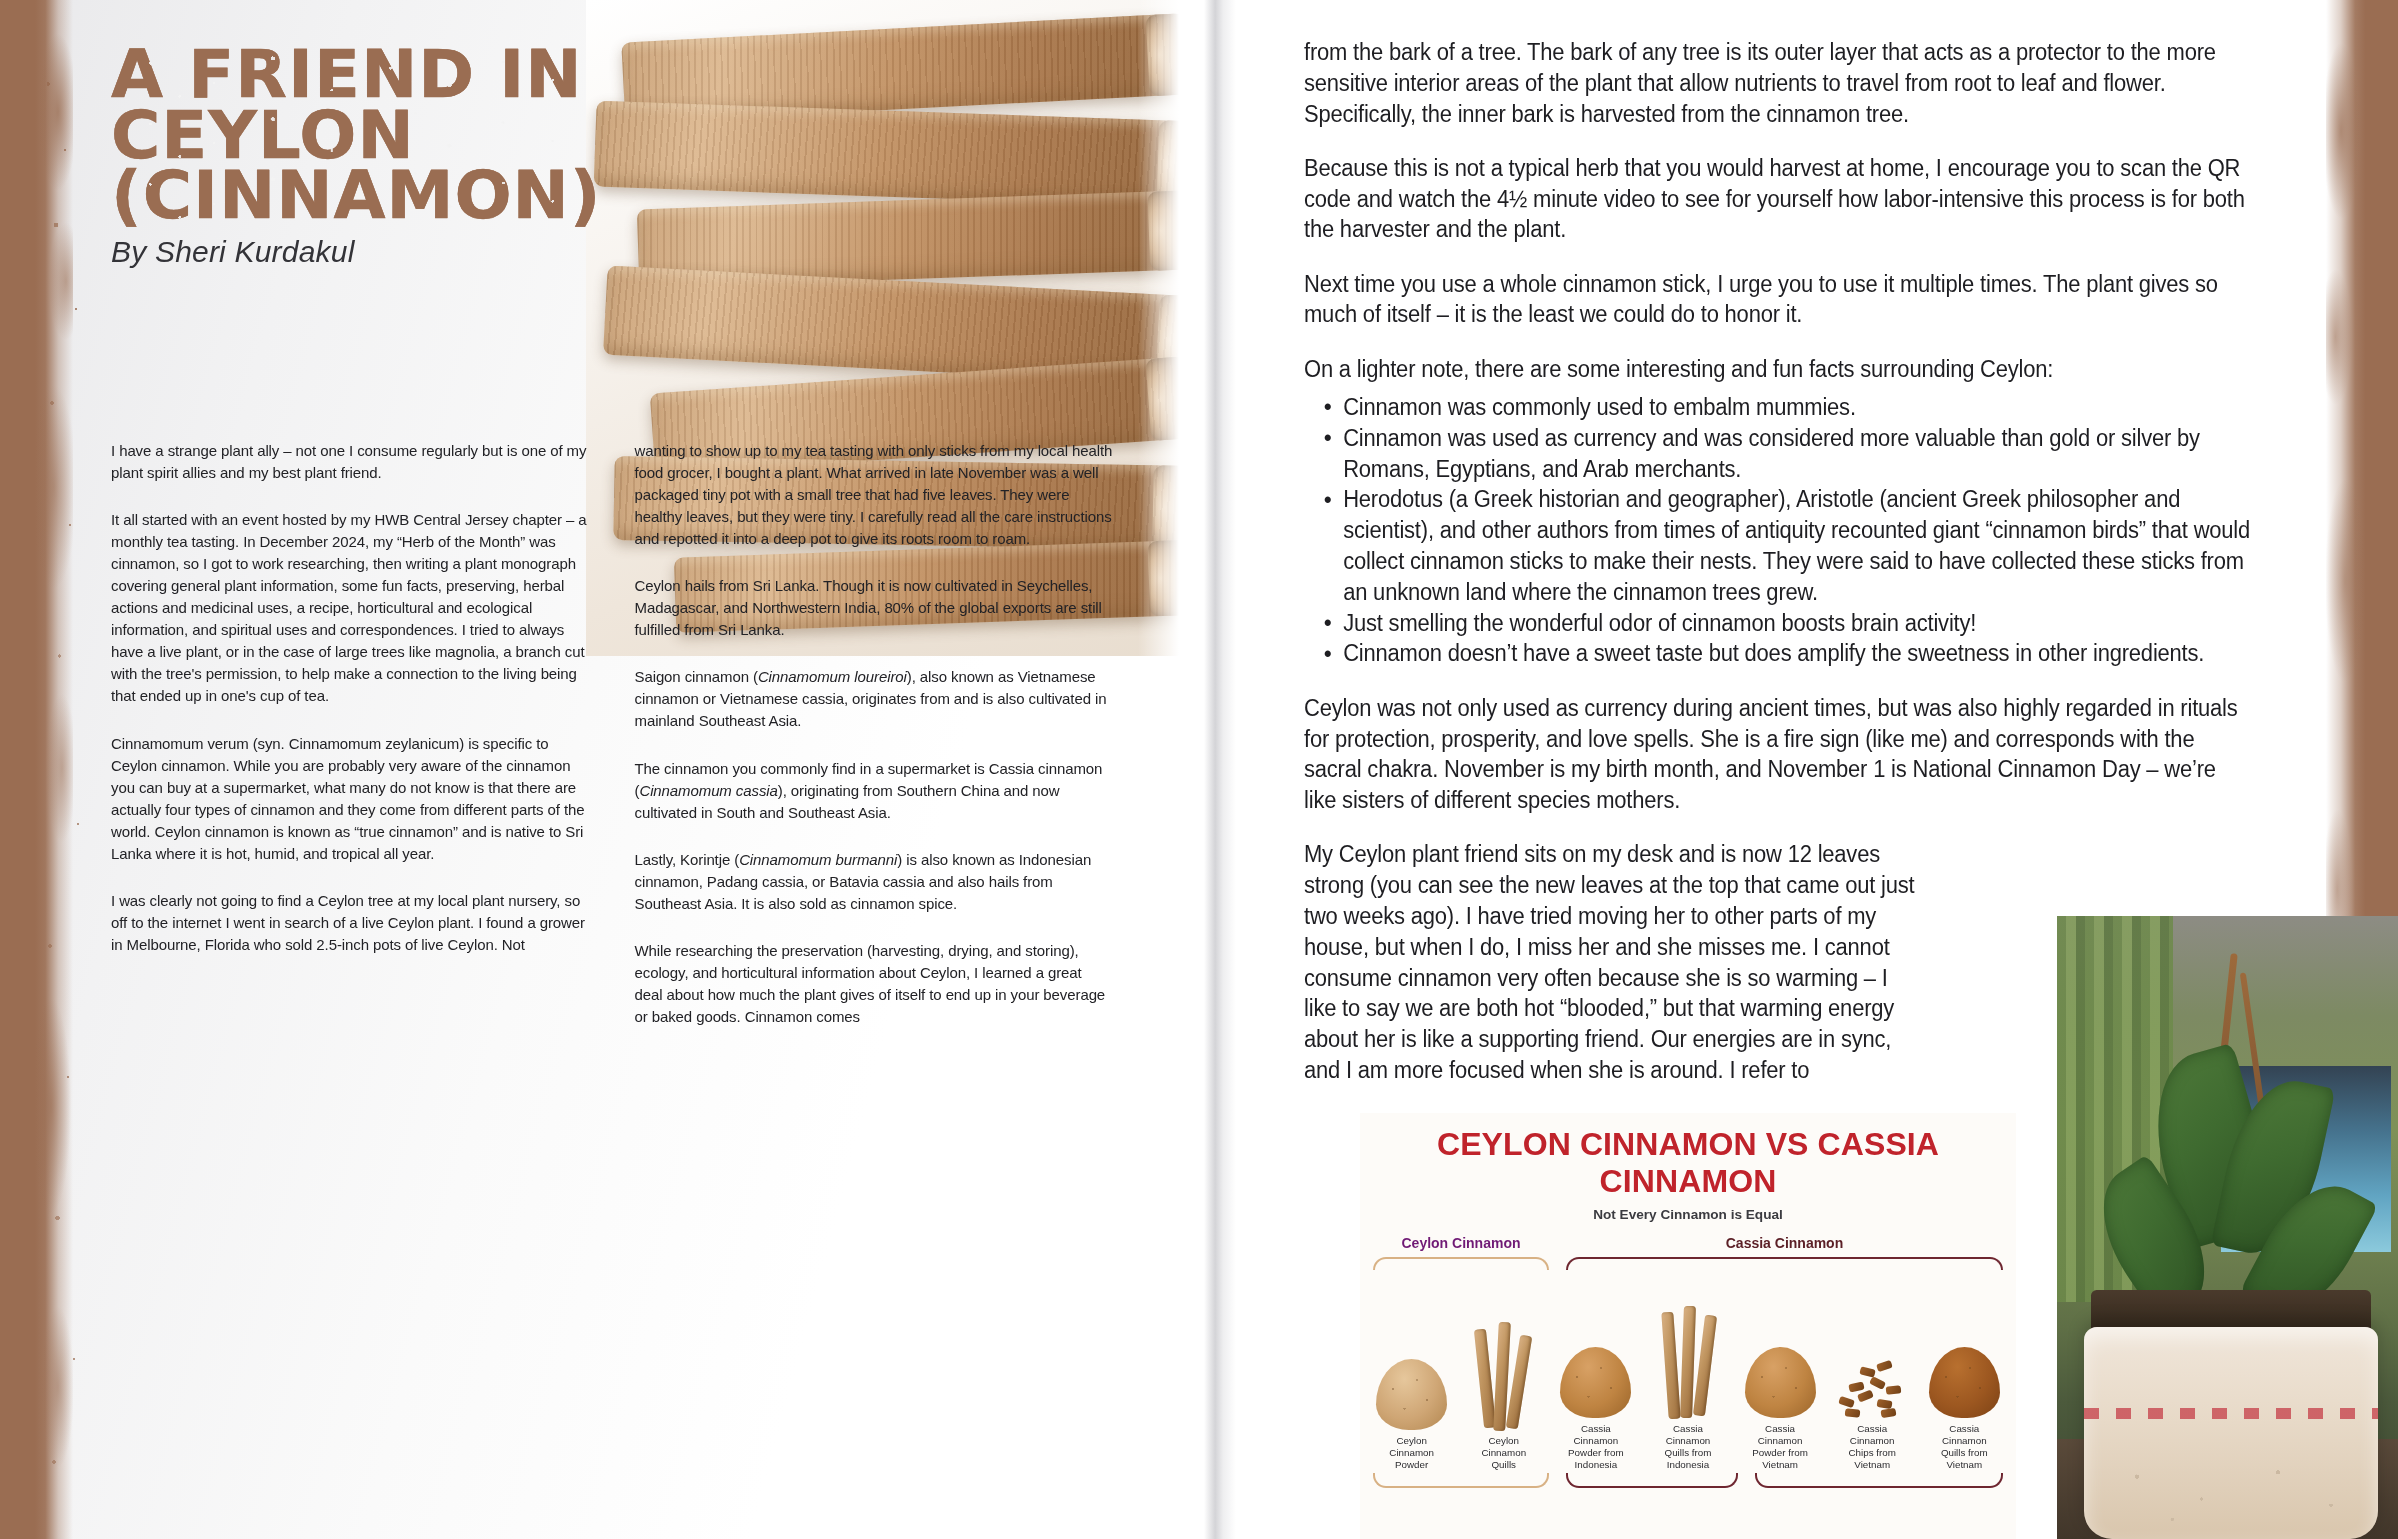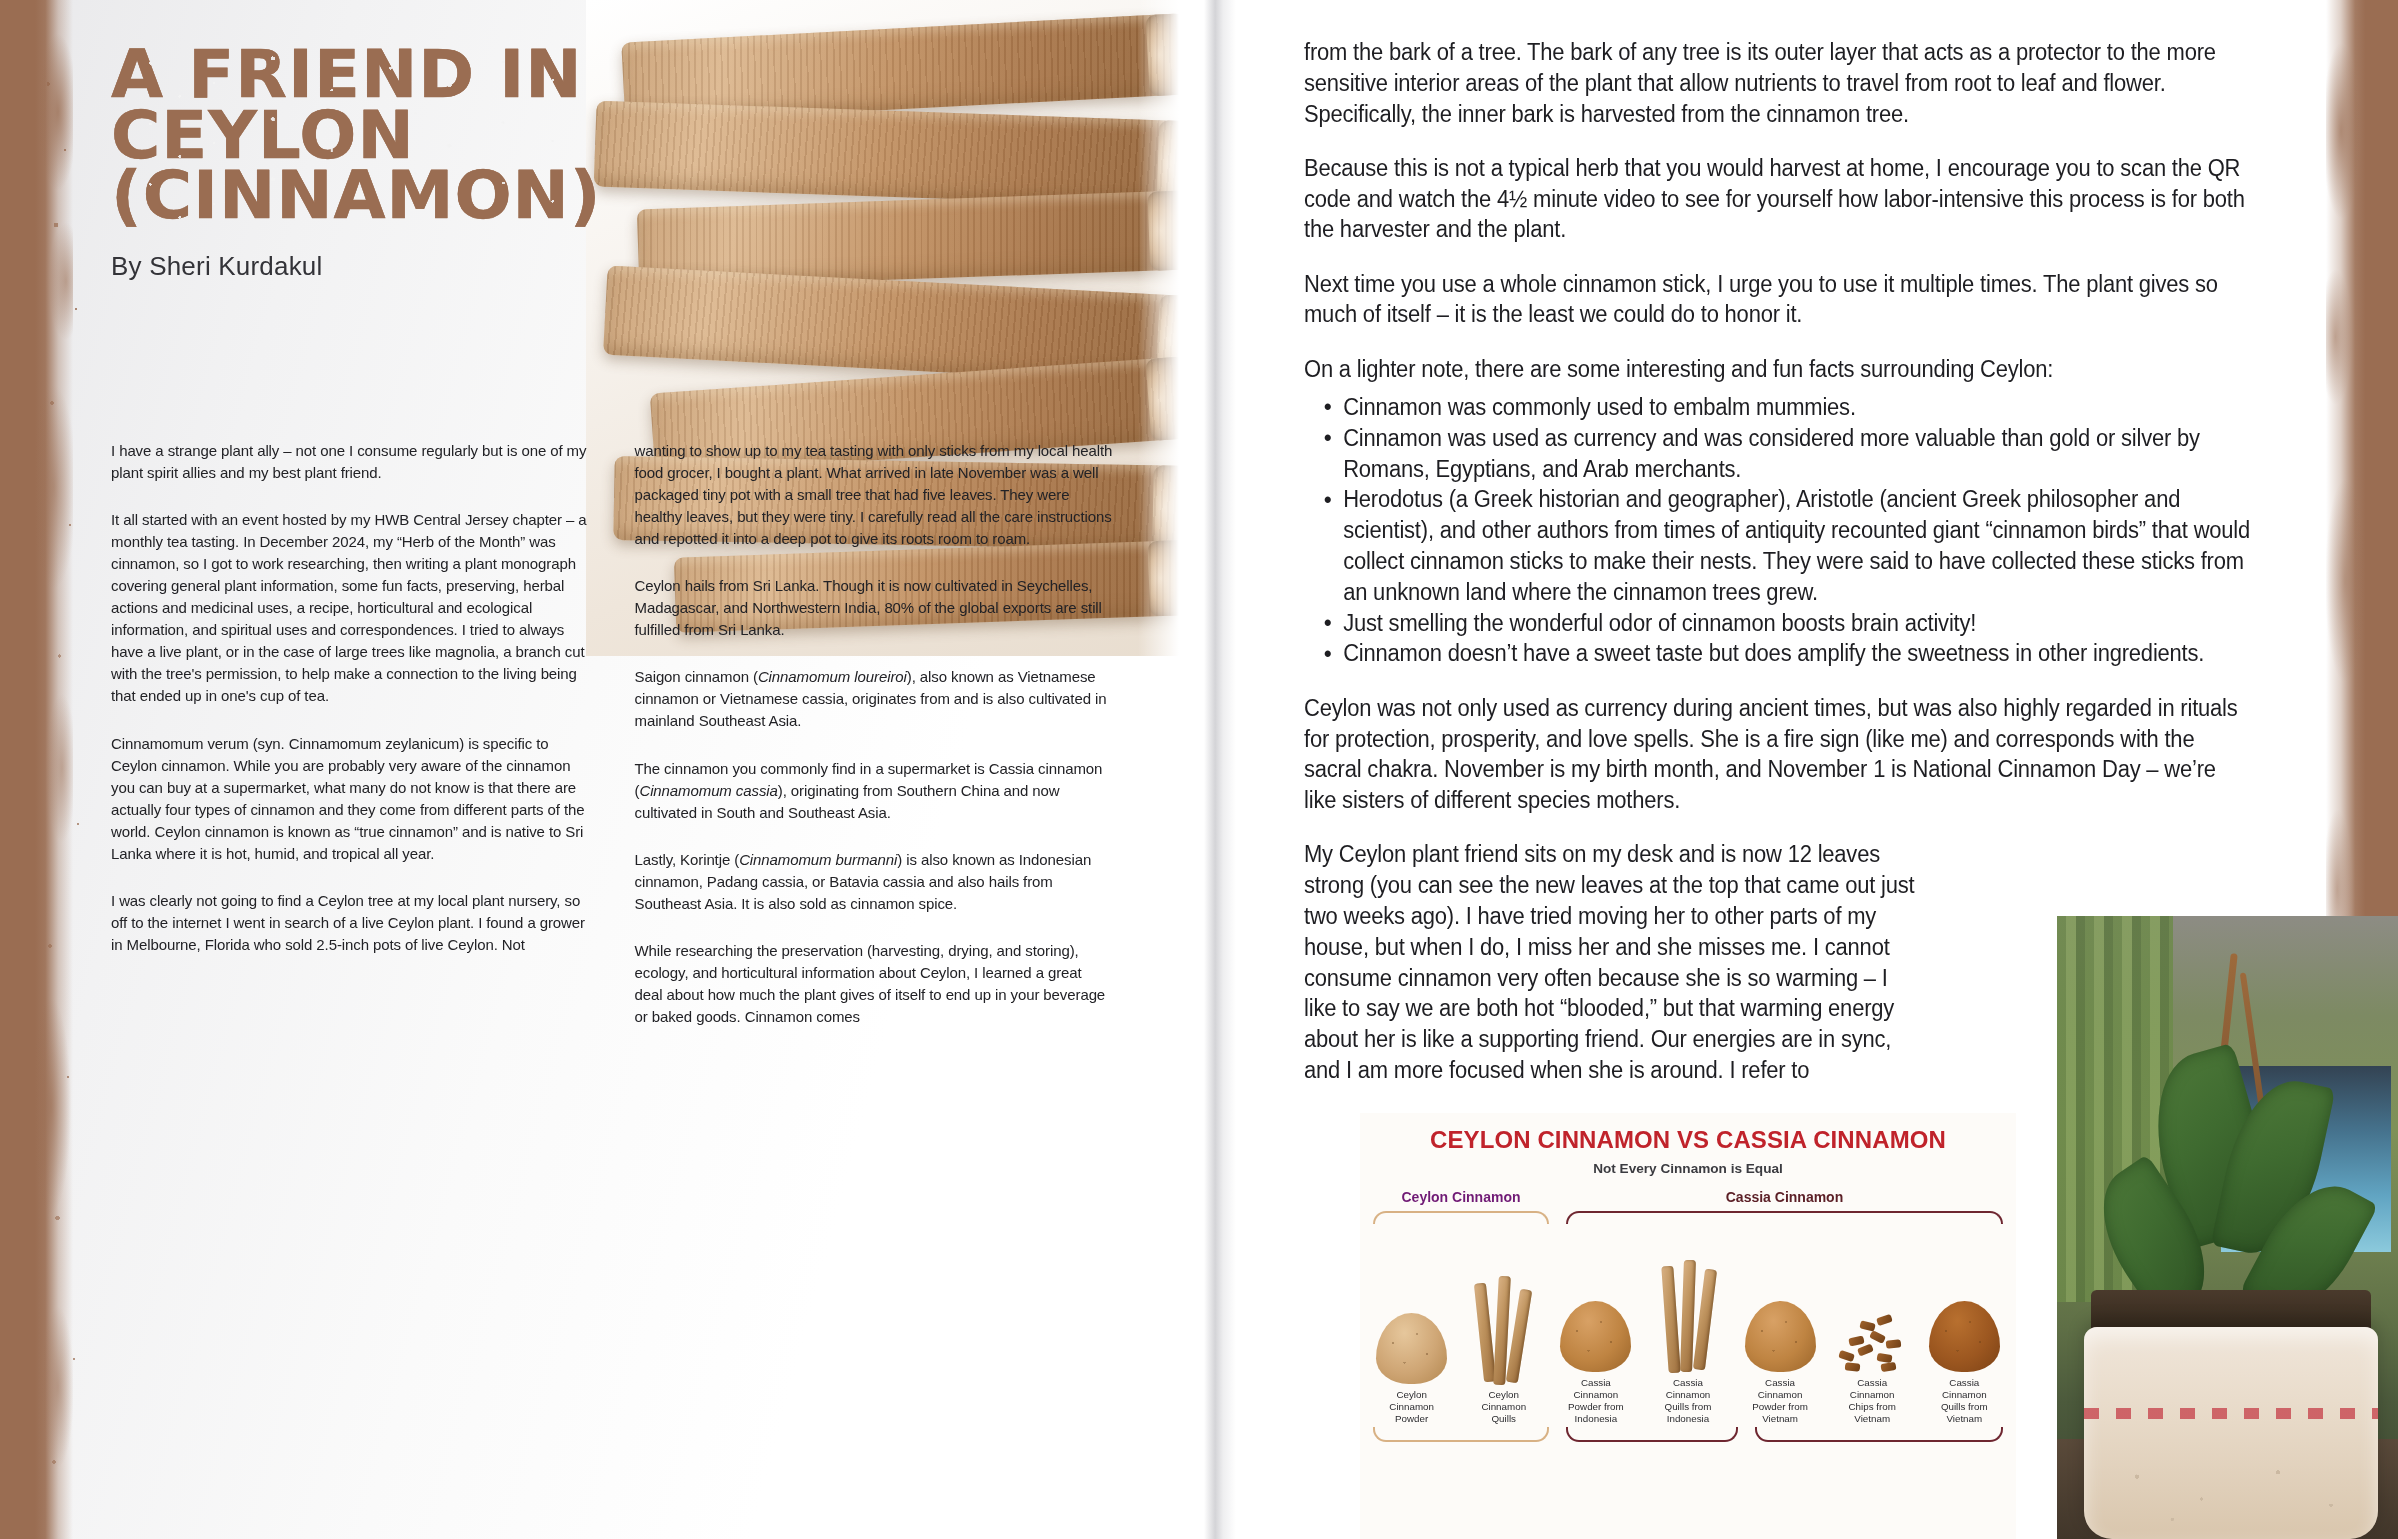--- a/index.html
+++ b/index.html
@@ -162,26 +162,27 @@
       radial-gradient(circle 1.9px at 45% 74%, #f3f3f3 0 70%, transparent 71%),
       radial-gradient(circle 1.9px at 57% 38%, #f3f3f3 0 70%, transparent 71%),
       radial-gradient(circle 2.8px at 69% 66%, #f3f3f3 0 70%, transparent 71%),
       radial-gradient(circle 1.9px at 80% 28%, #f3f3f3 0 70%, transparent 71%),
       radial-gradient(circle 1.9px at 90% 58%, #f3f3f3 0 70%, transparent 71%),
       radial-gradient(circle 1.9px at 14% 84%, #f3f3f3 0 70%, transparent 71%),
       radial-gradient(circle 1.9px at 62% 12%, #f3f3f3 0 70%, transparent 71%);
     opacity:.9;
   }
   .byline {
-    margin-top: 24px;
+    margin-top: 8px;
     font-family: "Liberation Sans", sans-serif;
-    font-size: 26px;
+    font-size: 30px;
     font-weight: 400;
     color: #333338;
     letter-spacing: 0.2px;
+    font-style: italic;
   }
 
   
   .left-cols {
     position: absolute;
     left: 111px; top: 440px;
     width: 1002px; height: 1096px;
     display: flex;
     gap: 45px;
     z-index: 5;
@@ -311,21 +312,21 @@
     left: 1360px; top: 1113px;
     width: 656px; height: 426px;
     background: #fdfbf8;
     z-index: 6;
     font-family: "Liberation Sans", sans-serif;
     overflow: hidden;
   }
   .ig-title {
     text-align: center;
     margin-top: 13px;
-    font-size: 24px;
+    font-size: 32px;
     font-weight: 700;
     color: #c0232b;
     letter-spacing: 0.1px;
   }
   .ig-sub {
     text-align: center;
     margin-top: 6.6px;
     font-size: 13.6px;
     font-weight: 700;
     color: #3b3b40;

